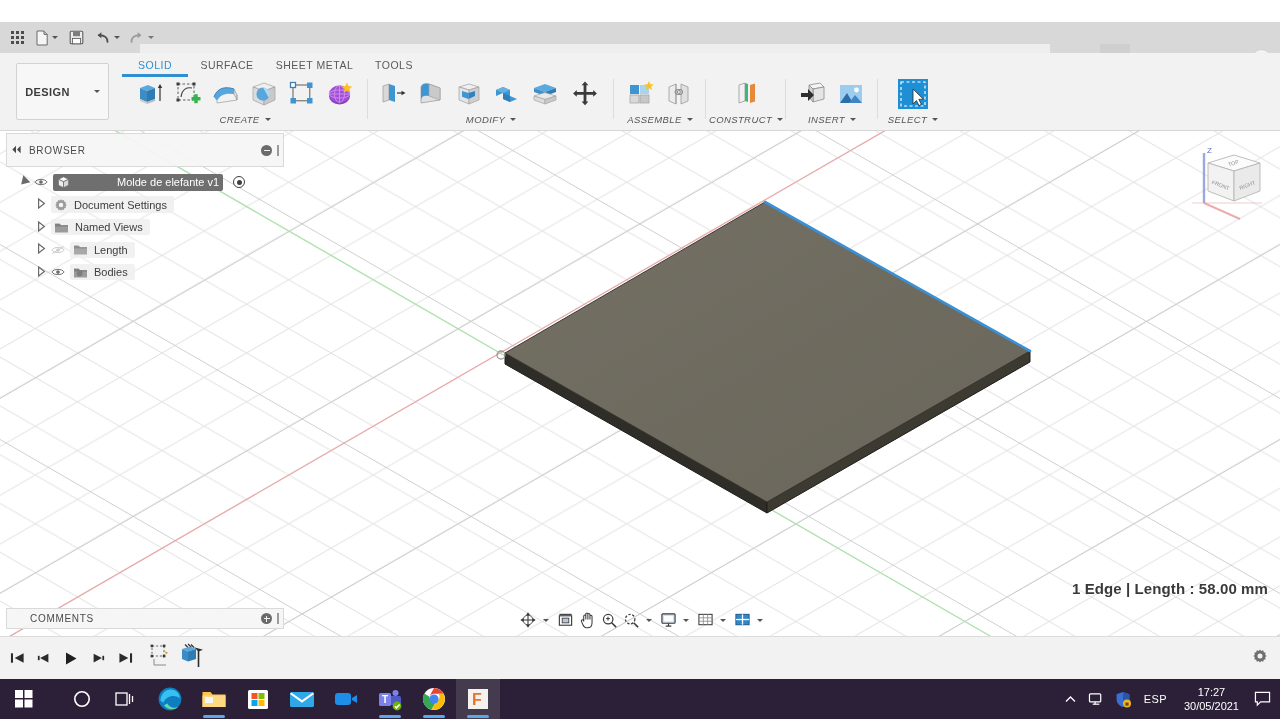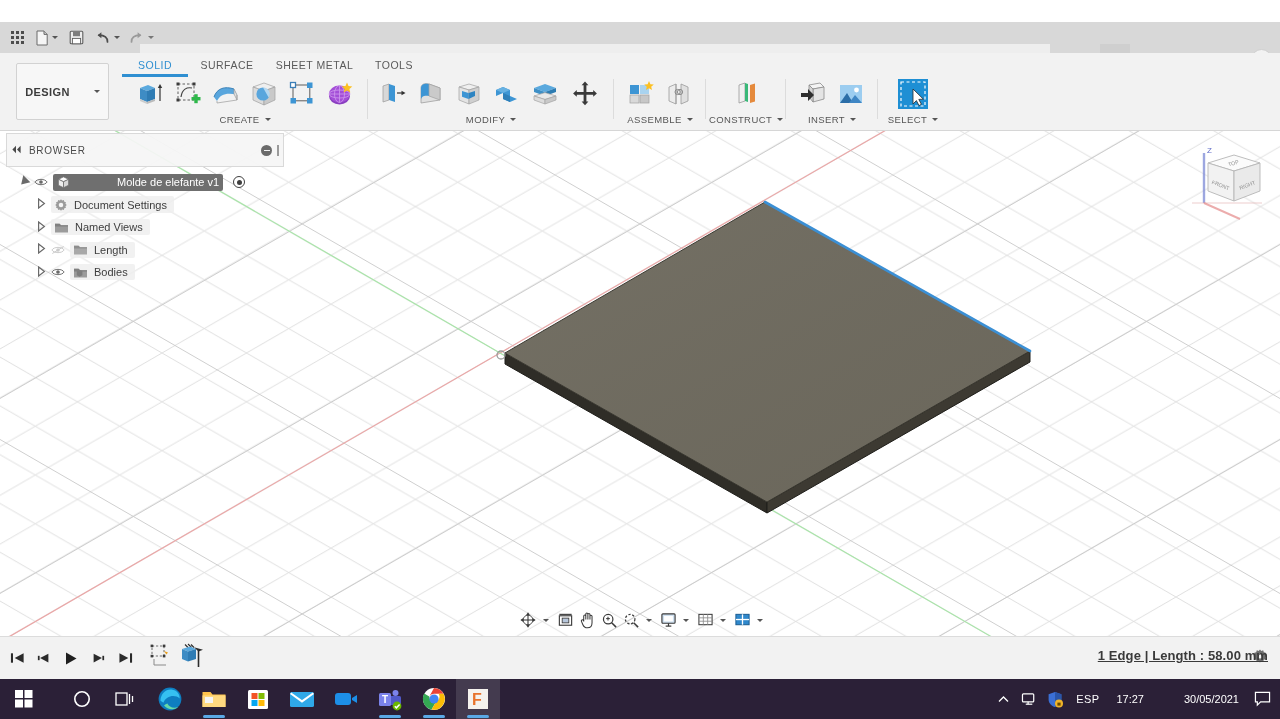--- a/index.html
+++ b/index.html
@@ -97,21 +97,21 @@
   .tab.active { color: #2f8fd1; }
   .tab .underline { height: 3px; background: transparent; margin-top: 3px; }
   .tab.active .underline { background: #2f8fd1; }
 
   .panels { position: absolute; left: 122px; top: 22px; height: 56px; display: flex; align-items: flex-start; }
   .panel { position: relative; height: 56px; display: flex; flex-direction: column; align-items: center;
            padding: 0 6px; }
   .panel .row { display: flex; align-items: center; gap: 2px; height: 38px; }
   .panel .ptitle {
     font-size: 9.5px; color: #555; letter-spacing: .4px; display: flex; align-items: center;
-    justify-content: center; gap: 2px; margin-top: 1px;
+    justify-content: center; gap: 2px; margin-top: 1px; font-style: italic;
   }
   .panel .sep { position: absolute; right: 0; top: 4px; bottom: 12px; width: 1px; background: #dcdcdc; }
   .tool {
     width: 36px; height: 36px; display: flex; align-items: center; justify-content: center;
     border-radius: 2px;
   }
   .tool svg { display: block; }
 
   
   .canvas {
@@ -177,22 +177,22 @@
   .circle-plus::before { content:""; position:absolute; left: 4.8px; top: 2.7px; width: 1.4px; height: 6px; background:#f3f3f3; }
 
   
   .navbar {
     position: absolute; left: 50%; transform: translateX(-50%); top: 608px; height: 24px;
     display: flex; align-items: center; gap: 1px; z-index: 20;
   }
   .nav-btn { height: 22px; display: flex; align-items: center; justify-content: center; padding: 0 2px; }
 
   .sel-status {
-    position: absolute; right: 12px; top: 648px; font-size: 13px; font-weight: bold;
-    color: #3a3a3a; z-index: 20; letter-spacing: .1px; text-decoration: underline;
+    position: absolute; right: 12px; top: 580px; font-size: 15px; font-weight: bold;
+    color: #3a3a3a; z-index: 20; letter-spacing: .1px;
   }
   .timeline-bar {
     position: absolute; top: 636px; left: 0; width: 1280px; height: 43px;
     background: #f2f2f2; border-top: 1px solid #dcdcdc;
     display: flex; align-items: center;
   }
   .tl-controls { display: flex; align-items: center; gap: 9px; padding-left: 8px; }
   .tl-btn { width: 18px; height: 22px; display: flex; align-items: center; justify-content: center; color: #2b2b2b; }
   .tl-feature { display: flex; align-items: center; gap: 2px; margin-left: 14px; }
   .gear-right { position: absolute; right: 12px; color: #575757; }
@@ -218,22 +218,22 @@
     position: absolute; bottom: 1.5px; left: 11px; width: 22px; height: 2.5px;
     background: #5aa9e6; border-radius: 2px;
   }
   .tray {
     position: absolute; right: 0; top: 0; height: 40px; display: flex; align-items: center;
     gap: 0px; padding-right: 4px; color: #ffffff;
   }
   .tray-ic { width: 26px; height: 40px; display: flex; align-items: center; justify-content: center; }
   .tray-lang { font-size: 11px; color: #fff; padding: 0 8px; letter-spacing: .4px; }
   .tray-clock {
-    display: flex; flex-direction: row; align-items: center; justify-content: center;
-    font-size: 11px; color: #fff; line-height: 14px; padding: 0 9px; gap: 40px;
+    display: flex; flex-direction: column; align-items: center; justify-content: center;
+    font-size: 11px; color: #fff; line-height: 14px; padding: 0 9px;
   }
   .tray-action { width: 28px; height: 40px; display: flex; align-items: center; justify-content: center; }
 </style>
 </head>
 <body>
 
 <div id="app">
 
 
   <div class="qa-bar">
@@ -775,20 +775,27 @@
             <path d="M1 3 h5 l1.4 1.6 H15 V5.8 H1 Z" fill="#808080"></path>
           </svg>
           <span class="node-label">Bodies</span>
         </span>
       </div>
 
 
     </div>
   </div>
 
+  <div class="comments">
+    <span class="lbl">COMMENTS</span>
+    <span style="margin-left:auto; display:flex; align-items:center; gap:5px;">
+      <span class="circle-plus"></span>
+      <span class="grip"></span>
+    </span>
+  </div>
 
   <div class="navbar">
     <div class="nav-btn">
       <svg width="18" height="18" viewBox="0 0 20 20">
         <g stroke="#3a3a3a" stroke-width="1.2" fill="none">
           <line x1="10" y1="3" x2="10" y2="17"></line>
           <line x1="3" y1="10" x2="17" y2="10"></line>
         </g>
         <path d="M10 1.5 L7.8 4.8 h4.4 Z" fill="#3a3a3a"></path>
         <path d="M10 18.5 L7.8 15.2 h4.4 Z" fill="#3a3a3a"></path>

